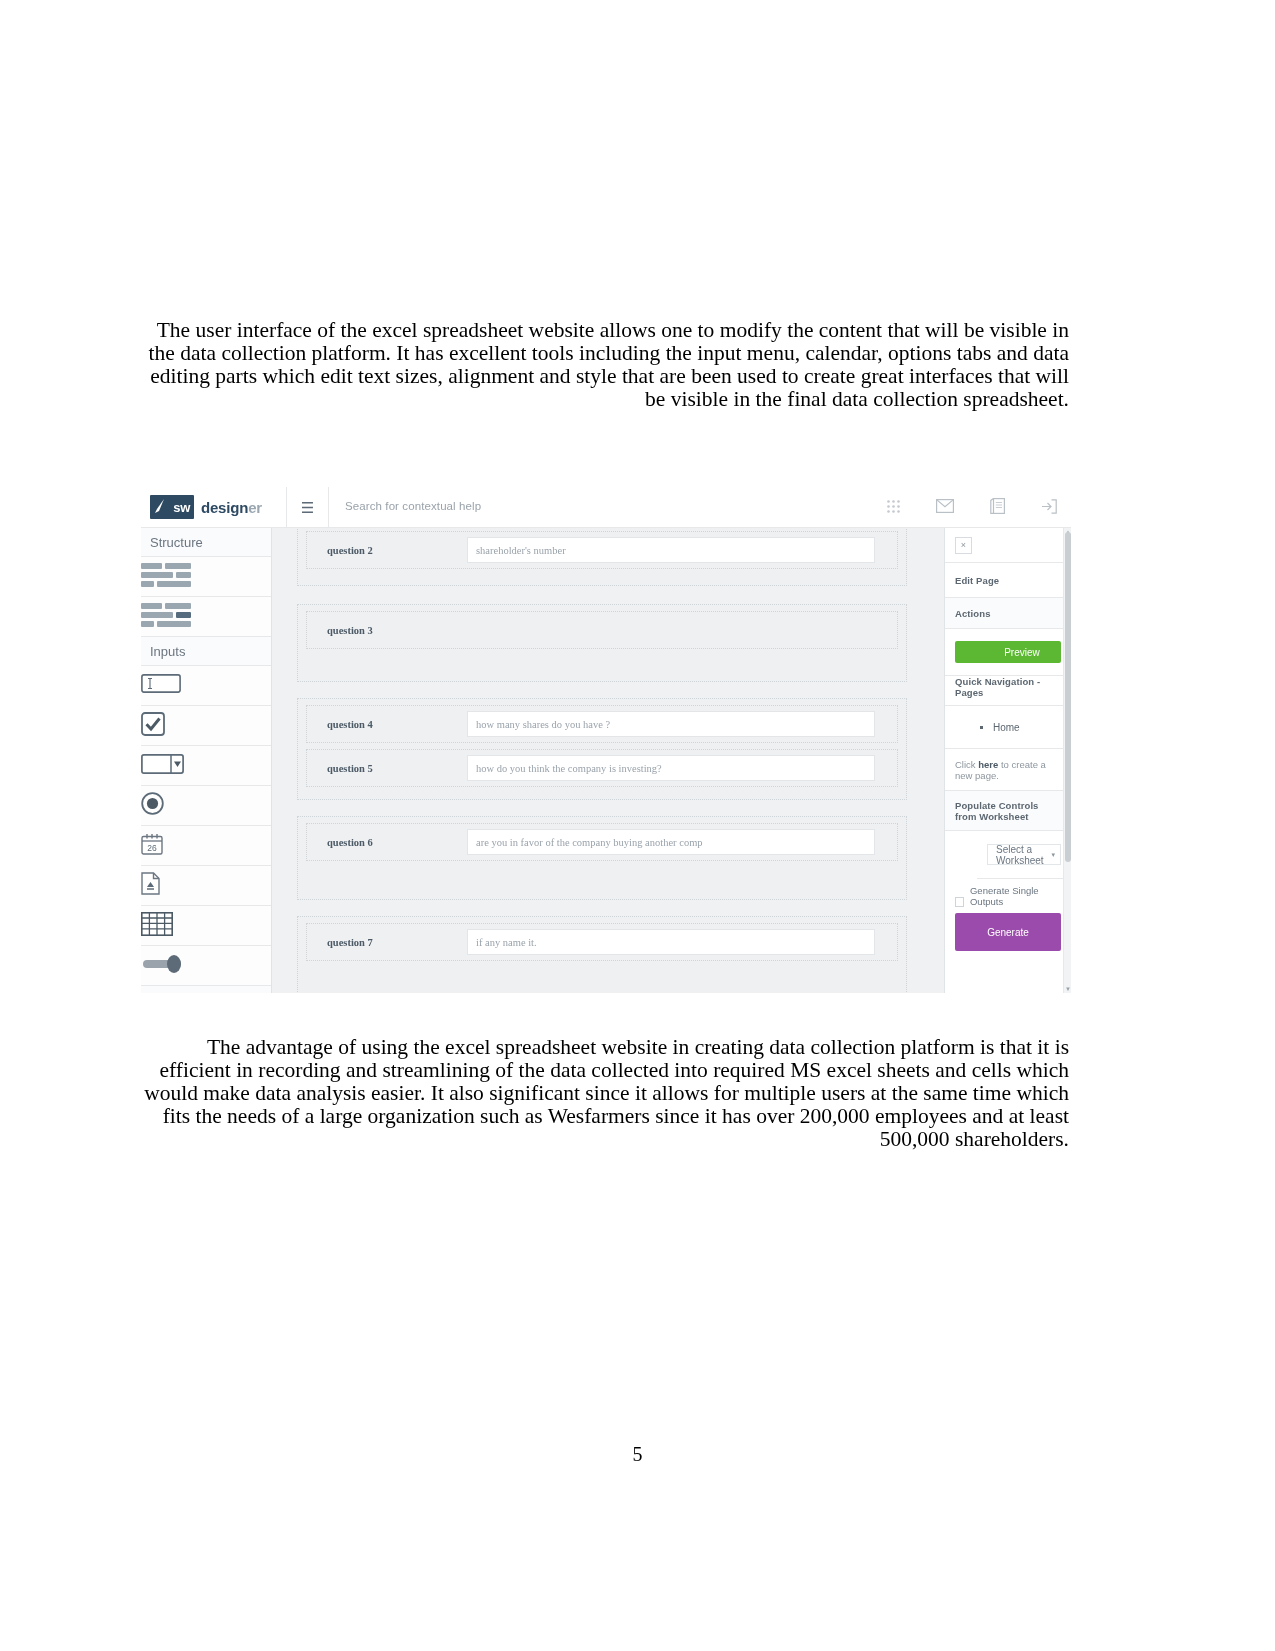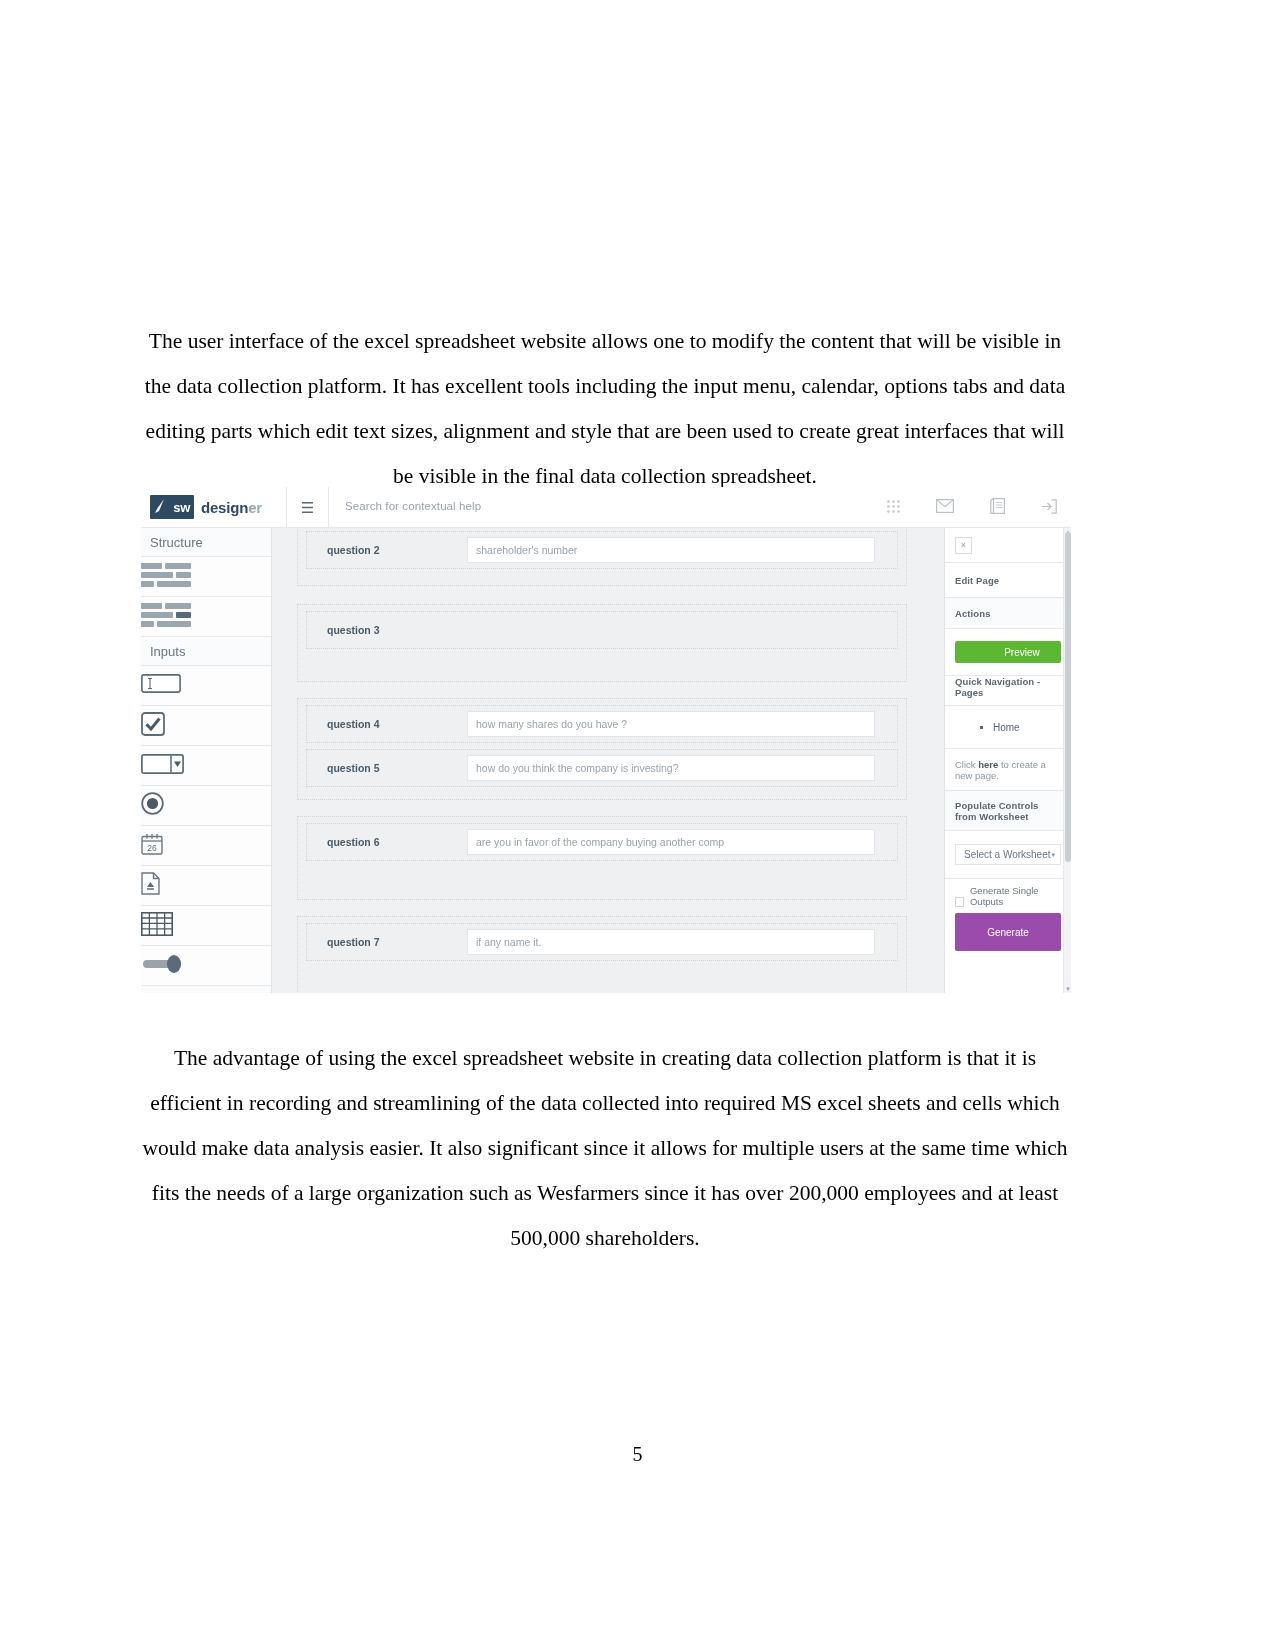--- a/index.html
+++ b/index.html
@@ -21,23 +21,23 @@
     left: 0; top: 0;
     width: 1275px;
     height: 1651px;
   }
   .para {
     position: absolute;
     left: 141px;
     width: 928px;
     font-family: "Liberation Serif", serif;
     font-size: 21.5px;
-    line-height: 45px;
+    line-height: 23px;
     color: #000000;
-    text-align: center;
+    text-align: right;
   }
   #para-top { top: 297px; }
   #para-bottom { top: 1014px; }
 
   .page-number {
     position: absolute;
     left: 0;
     top: 1443px;
     width: 1275px;
     text-align: center;
@@ -190,20 +190,21 @@
     overflow: hidden;
     box-sizing: border-box;
   }
   .q-block {
     position: absolute;
     left: 25px;
     width: 610px;
     background: #eef0f2;
     border: 1px dotted #cfd4d9;
     box-sizing: border-box;
+    font-family: Liberation Serif, serif;
   }
   .q-inner {
     position: absolute;
     left: 8px; top: 6px;
     right: 8px;
     height: 38px;
     border: 1px dotted #cfd4d9;
     box-sizing: border-box;
     display: flex;
     align-items: center;
@@ -612,21 +613,21 @@
       </div>
 
       <div class="rp-sec" style="height:42px;display:flex;align-items:center;">
         <span class="hint-line"><span>Click </span><b>here</b><span> to create a new page.</span></span>
       </div>
 
       <div class="rp-sec" style="height:40px;display:flex;align-items:center;background:#fafbfc;">
         <span class="rp-title">Populate Controls from Worksheet</span>
       </div>
 
-      <div class="rp-sec" style="height:48px;display:flex;align-items:center;">
+      <div class="rp-sec" style="height:48px;display:flex;align-items:center;margin-left:32px;">
         <span class="select-box">
           <span>Select a Worksheet</span>
           <span class="caret">▾</span>
         </span>
       </div>
 
       <div class="rp-sec" style="height:34px;display:flex;align-items:center;border-bottom:none;">
         <span class="chk-row">
           <span class="chk-box"></span>
           <span>Generate Single Outputs</span>

